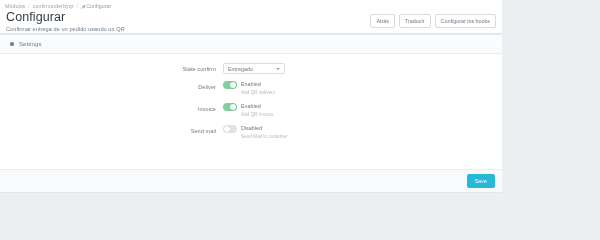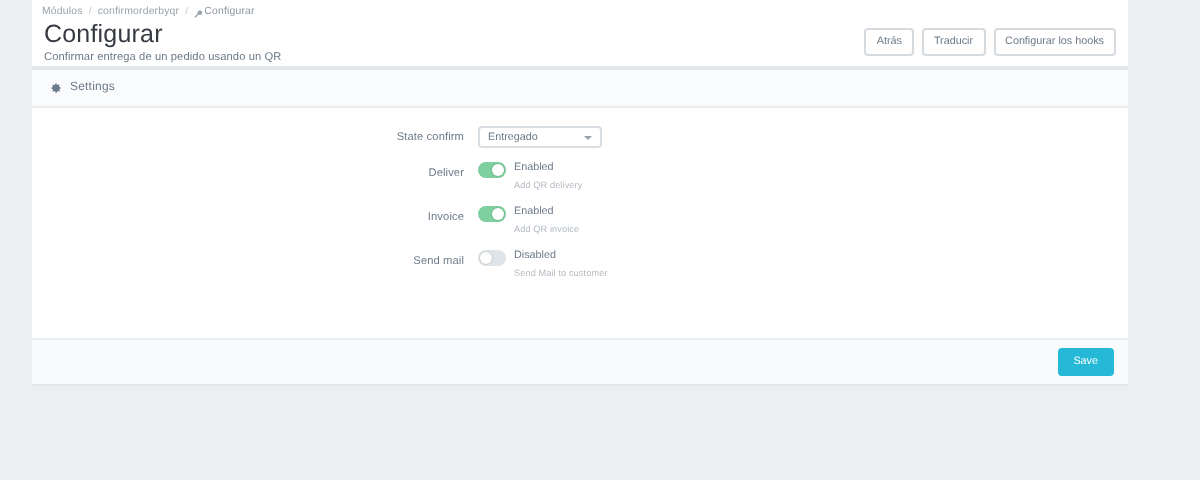--- a/index.html
+++ b/index.html
@@ -11,25 +11,24 @@
     height: 227px;
     overflow: hidden;
     background: #eceff0;
     font-family: "Liberation Sans", sans-serif;
     font-size: 11px;
     color: #363a41;
     -webkit-font-smoothing: antialiased;
   }
 
   .page {
-    width: 548px;
+    width: 502px;
     height: 227px;
     position: relative;
     background: #eceff0;
-    margin-left: 16px;
   }
 
   
   .header-zone {
     background: #ffffff;
     padding: 0;
     position: relative;
     height: 33px;
     border-bottom: 1px solid #e2e6ea;
   }

